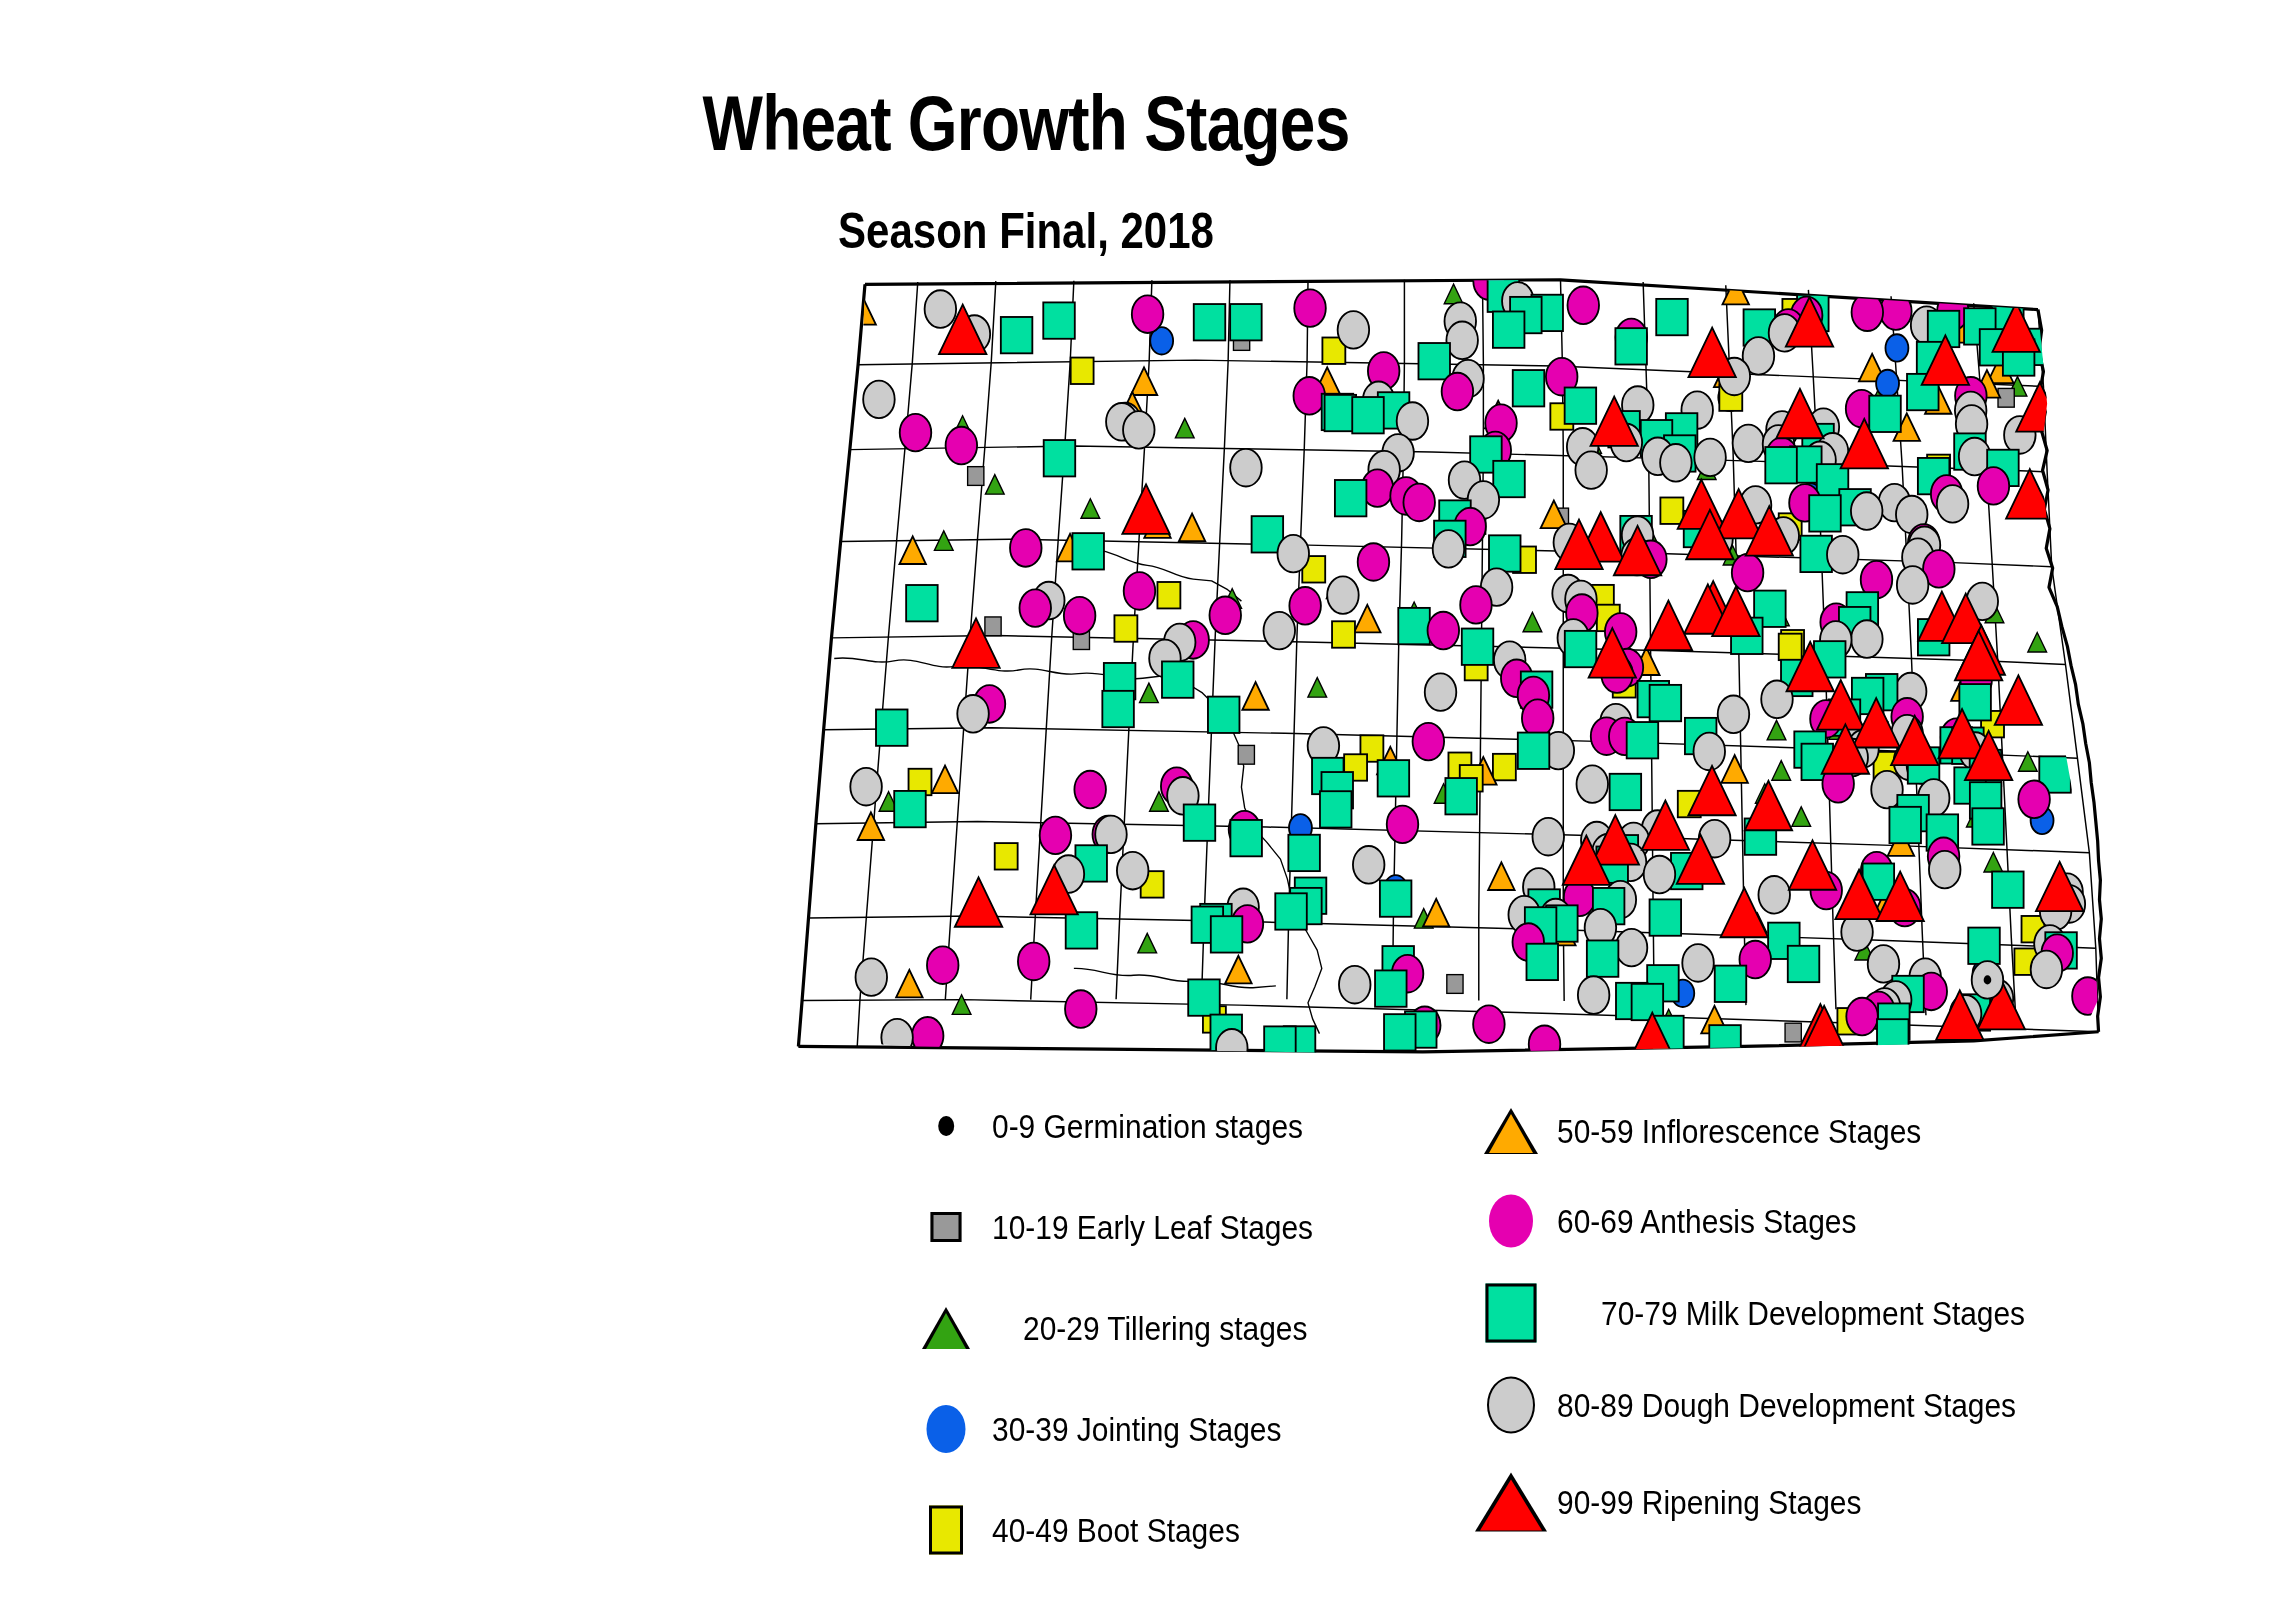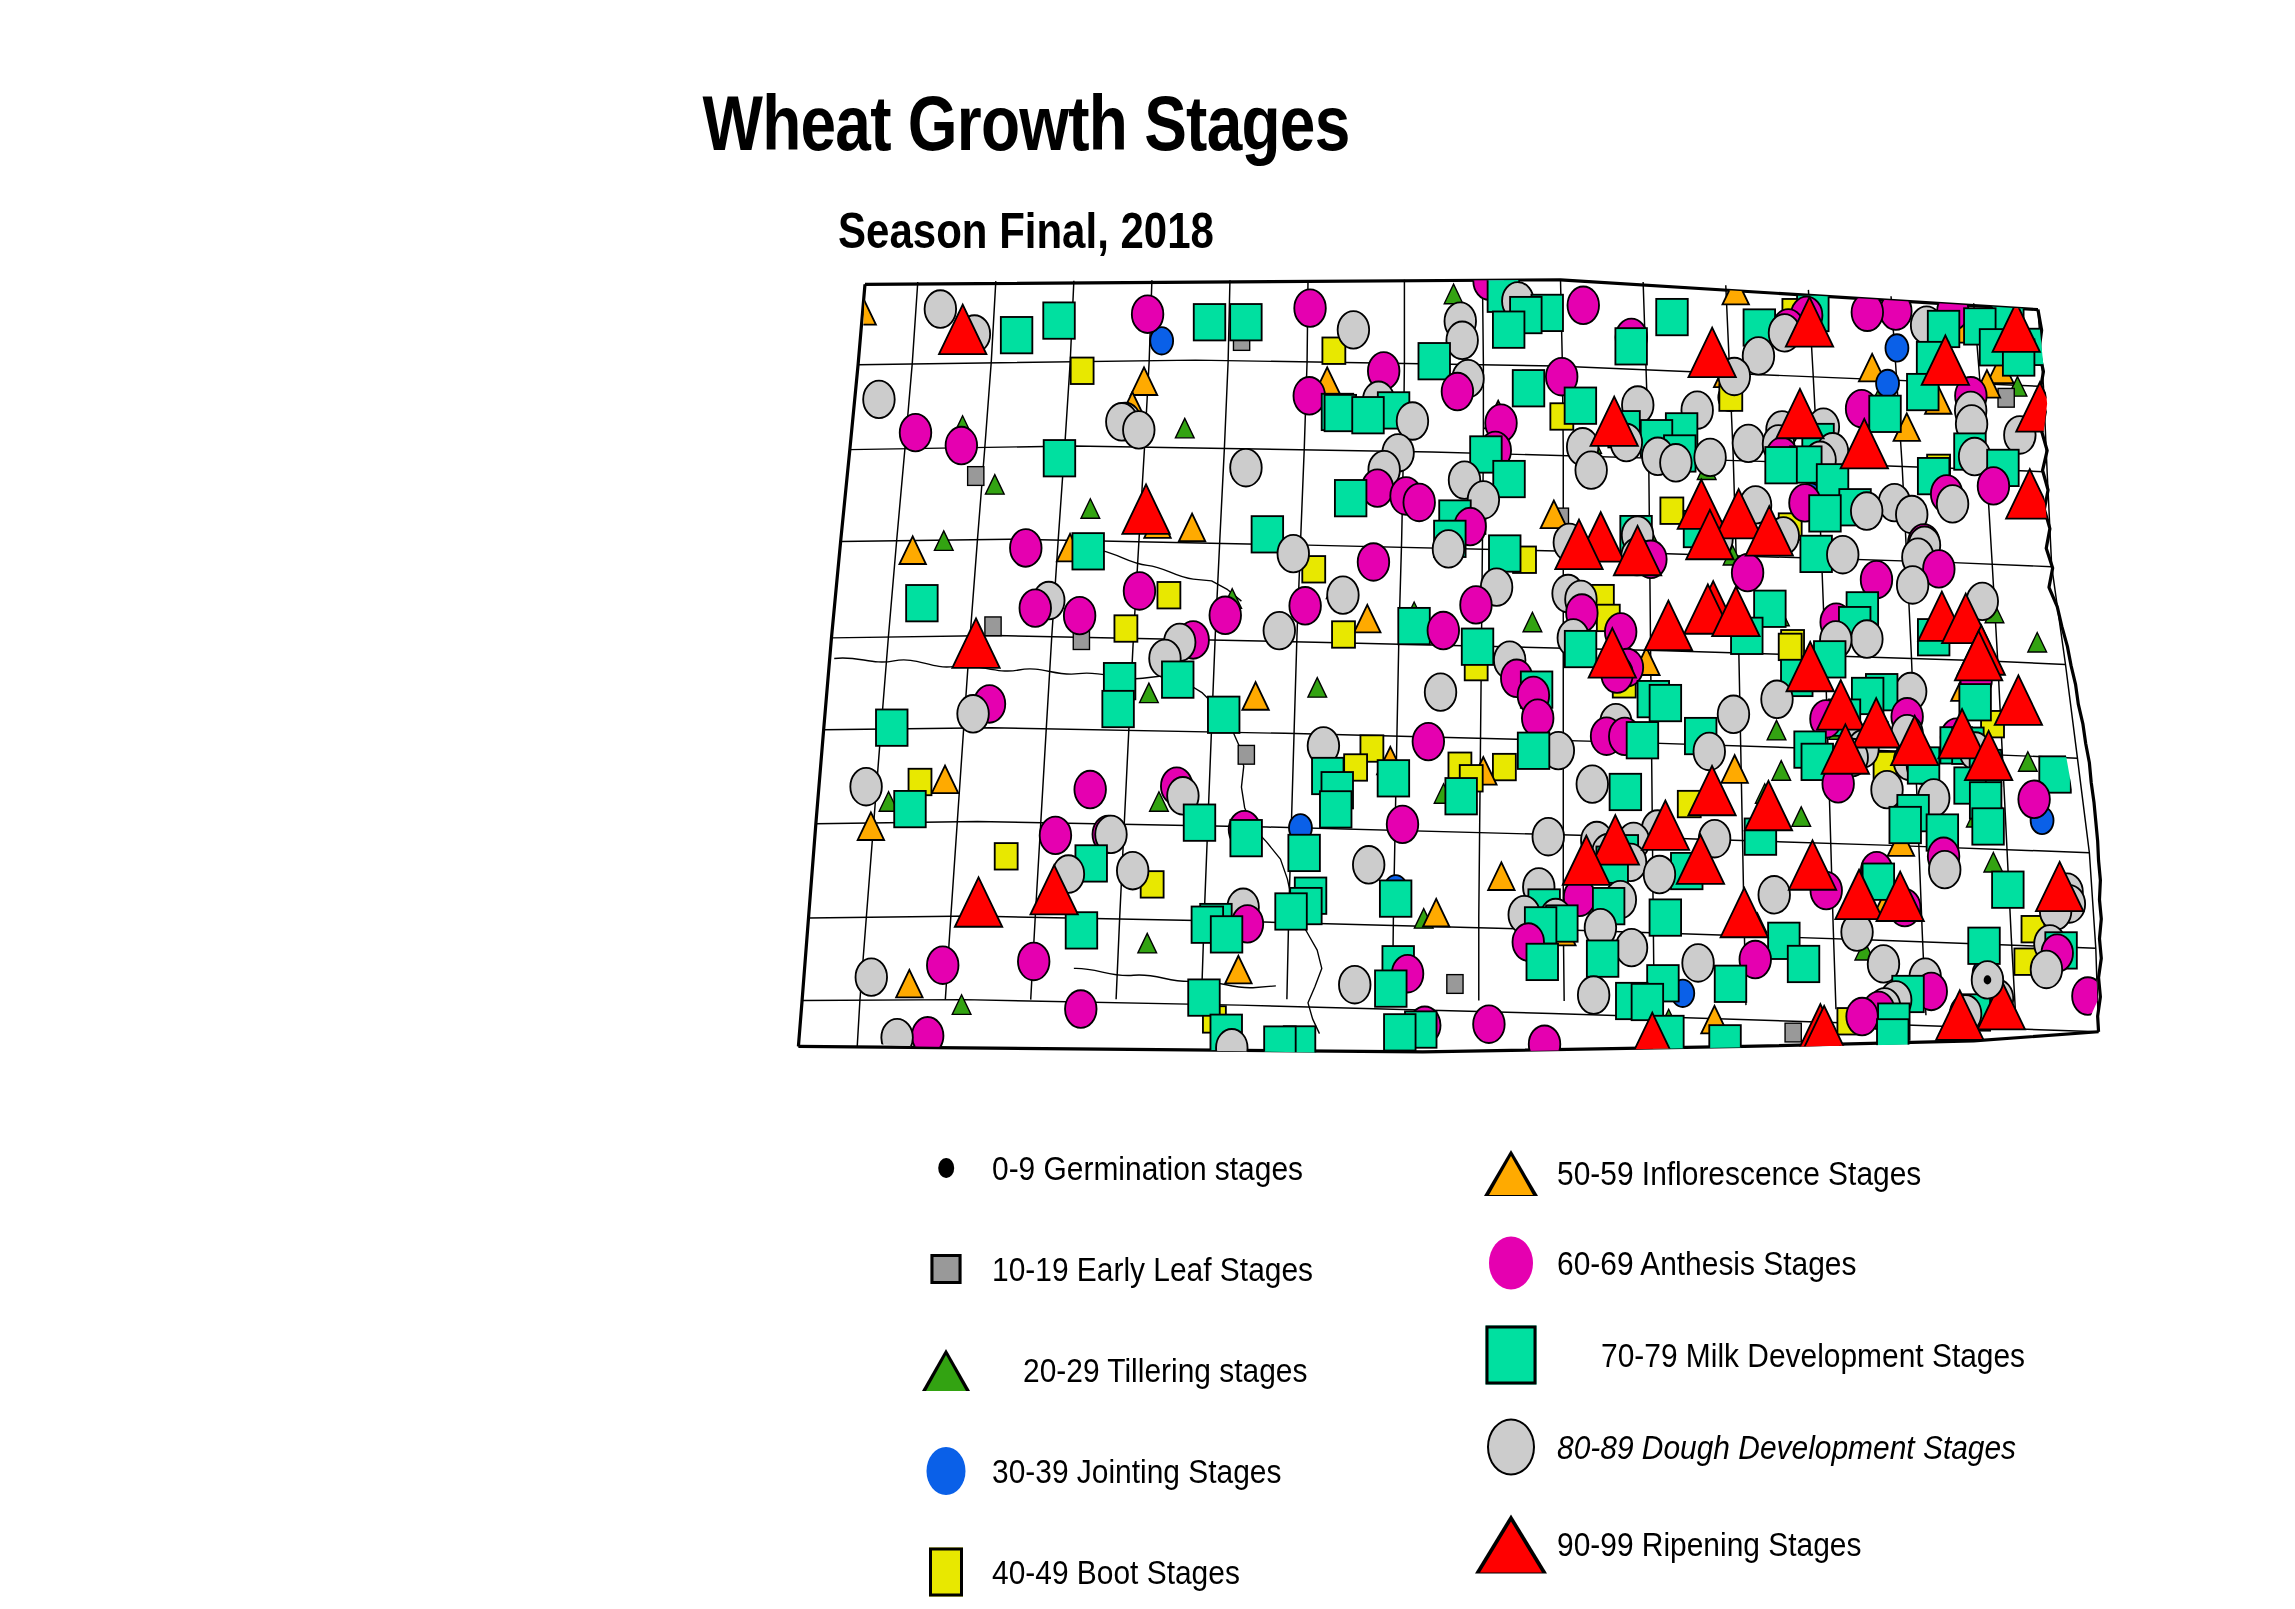--- a/index.html
+++ b/index.html
@@ -12,21 +12,21 @@
          font-family:"Liberation Sans","DejaVu Sans",sans-serif;
          transform:scaleX(.82);transform-origin:50% 50%;white-space:nowrap;}
   #subtitle{position:absolute;left:0;top:202px;width:2052px;text-align:center;
          font-size:50px;font-weight:bold;color:#000;
          font-family:"Liberation Sans","DejaVu Sans",sans-serif;
          transform:scaleX(.84);transform-origin:50% 50%;white-space:nowrap;}
 
   #mapwrap{position:absolute;left:780px;top:266px;width:1359px;height:808px;}
   #mapsvg{display:block;width:100%;height:100%;}
 
-  #legend{position:absolute;left:900px;top:1136px;width:1203px;height:464px;}
+  #legend{position:absolute;left:900px;top:1094px;width:1203px;height:464px;}
   .lgcol{position:absolute;top:0;height:464px;}
   .lgcol.left{left:0;width:542px;}
   .lgcol.right{left:565px;width:638px;}
   .lgrow{position:absolute;left:0;height:64px;display:flex;align-items:center;}
   .lgsym{width:92px;height:64px;position:relative;flex:0 0 92px;}
   .lglabel{font-size:34px;color:#000;white-space:nowrap;
            font-family:"Liberation Sans","DejaVu Sans",sans-serif;
            transform:scaleX(.88);transform-origin:0 50%;line-height:1;}
 
   .sym{position:absolute;left:50%;top:50%;transform:translate(-50%,-50%);}
@@ -748,21 +748,21 @@
             <i class="sym circ-m"></i>
           </span>
         <span class="lglabel">60-69 Anthesis Stages</span>
       </div>
       <div class="lgrow" style="top:187px;gap:44px;">
         <span class="lgsym">
             <i class="sym sq-t"></i>
           </span>
         <span class="lglabel">70-79 Milk Development Stages</span>
       </div>
-      <div class="lgrow" style="top:279px;font-style:italic;">
+      <div class="lgrow" style="top:279px;">
         <span class="lgsym">
             <i class="sym circ-gr"></i>
           </span>
         <span class="lglabel">80-89 Dough Development Stages</span>
       </div>
       <div class="lgrow" style="top:376px;">
         <span class="lgsym">
             <i class="sym tri-r">
               <i></i>
             </i>

